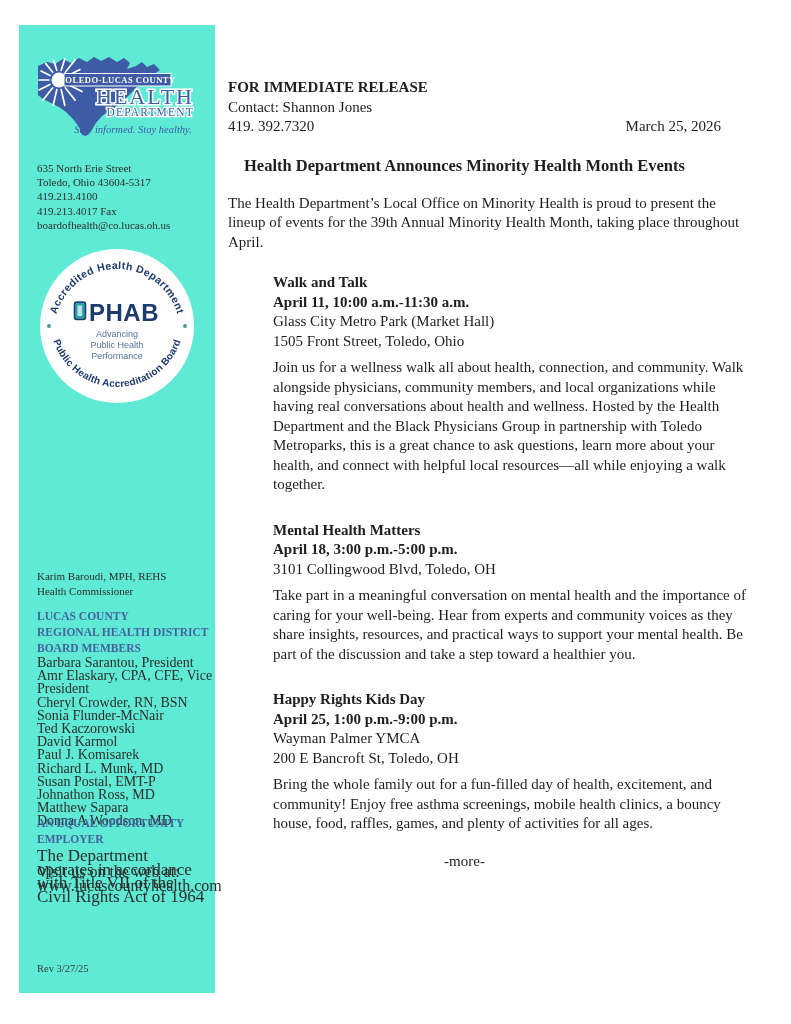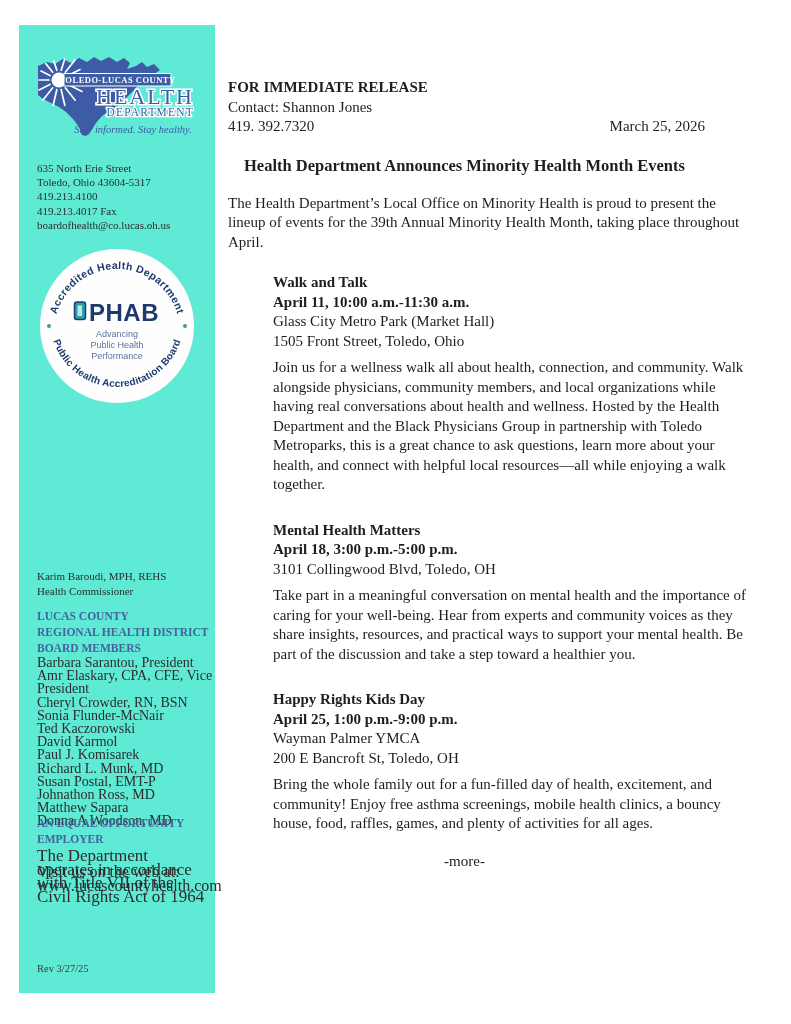--- a/index.html
+++ b/index.html
@@ -25,21 +25,21 @@
   .web        { left:18px; top:840px; font-size:16px; line-height:13.5px; color:#2c2c2c; }
   .rev        { left:18px; top:938px; font-size:10.5px; color:#3a3a3a; }
 
   .main {
     position:absolute; left:228px; top:78px; width:517px;
     font-size:15px; line-height:19.5px;
   }
   .fir     { font-weight:bold; font-size:15px; }
   .contact { }
   .phone-row { display:flex; justify-content:space-between; }
-  .phone-row .date { margin-right:40px; }
+  .phone-row .date { margin-right:24px; }
   .headline {
     margin-top:18px; padding-right:44px; text-align:center;
     font-size:16.5px; font-weight:bold; line-height:21px;
   }
   .intro { margin-top:18px; }
   .events { margin-left:45px; width:473px; }
   .event { margin-top:26px; }
   .event.first { margin-top:21px; }
   .event .bold-line { font-weight:bold; }
   .event .desc { margin-top:7px; }

